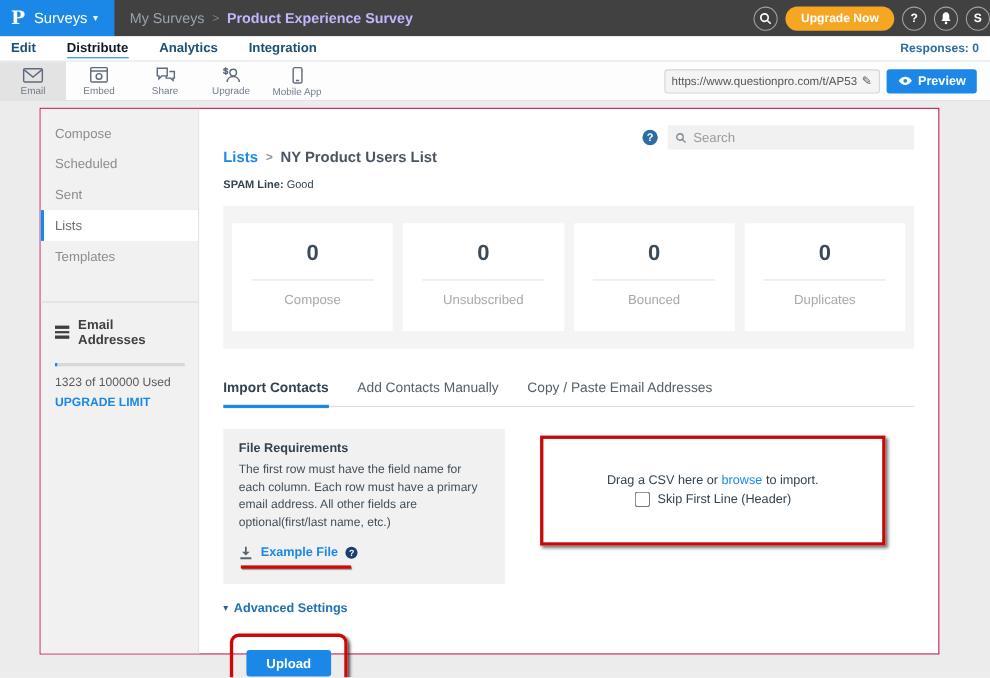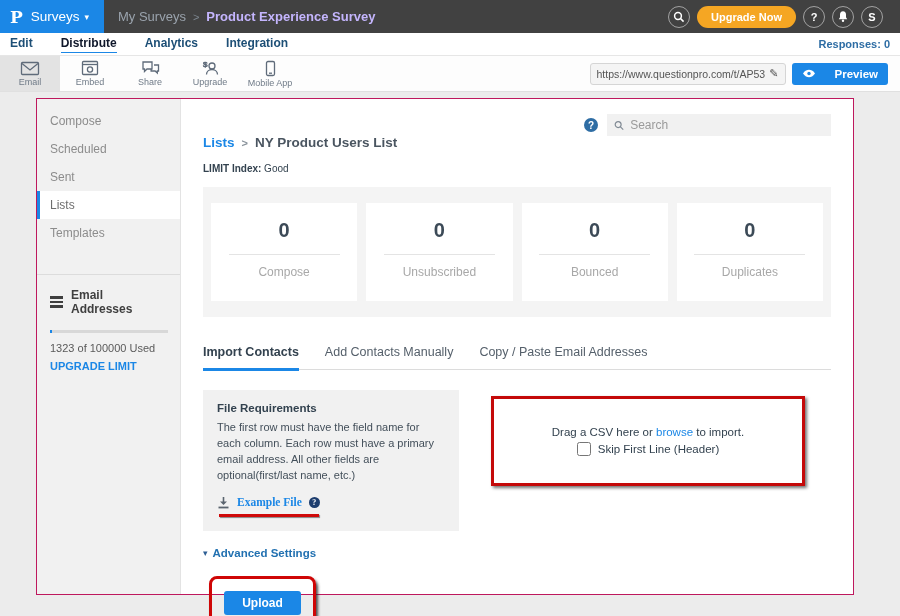--- a/index.html
+++ b/index.html
@@ -9,41 +9,41 @@
   
   .topbar { position:absolute; top:0; left:0; width:900px; height:33px; background:#414141; display:flex; align-items:center; }
   .logo-block { width:104px; height:33px; background:#1b87e6; color:#fff; display:flex; align-items:center; padding:0 8px 0 10px; cursor:pointer; }
   .logo-glyph { font-size:17px; font-weight:bold; margin-right:8px; font-family:"DejaVu Serif",serif; }
   .logo-menu { font-size:13.5px; }
   .caret { font-size:9px; margin-left:5px; }
   .top-crumbs { margin-left:14px; font-size:13px; display:flex; align-items:center; gap:7px; }
   .crumb-parent { color:#9aa3ad; }
   .crumb-sep { color:#7d8790; font-size:11px; }
   .crumb-current { color:#c4b5fd; font-weight:600; }
-  .top-actions { margin-left:auto; display:flex; align-items:center; gap:7px; padding-right:17px; }
+  .top-actions { margin-left:auto; display:flex; align-items:center; gap:7px; padding-right:0; }
   .circle-btn { width:22px; height:22px; border:1.5px solid #a2a2a2; border-radius:50%; color:#fff; display:flex; align-items:center; justify-content:center; font-size:11px; font-weight:bold; cursor:pointer; }
   .upgrade-btn { height:22px; background:#f5a623; border-radius:11px; color:#fff; font-size:11px; font-weight:bold; display:flex; align-items:center; padding:0 14px; cursor:pointer; }
 
   
   .navrow { position:absolute; top:33px; left:0; width:900px; height:22px; background:#ffffff; display:flex; align-items:center; padding:0 10px; }
   .nav-item { font-size:12px; font-weight:600; color:#1d4f76; margin-right:28px; padding-bottom:2px; cursor:pointer; }
   .nav-item.active { color:#0f172a; border-bottom:1px solid #1b87e6; }
   .responses { margin-left:auto; font-size:11px; font-weight:600; color:#2e6da4; }
 
   
   .channelbar { position:absolute; top:55px; left:0; width:900px; height:37px; background:#fdfdfd; border-top:1px solid #e6e6e6; border-bottom:1px solid #e0e0e0; display:flex; align-items:stretch; }
   .channel { width:60px; display:flex; flex-direction:column; align-items:center; justify-content:center; gap:1px; cursor:pointer; }
   .channel.active { background:#e3e3e3; }
   .channel .lbl { font-size:9px; color:#707b88; }
   .channel svg { stroke:#5f6b7a; fill:none; stroke-width:1.3; }
   .channel-right { margin-left:auto; display:flex; align-items:center; gap:6px; padding-right:12px; }
   .url-box { width:196px; height:22px; background:#f4f4f4; border:1px solid #d5d5d5; border-radius:3px; display:flex; align-items:center; padding:0 6px; }
   .url-text { font-size:10.5px; color:#555; white-space:nowrap; overflow:hidden; flex:1; }
   .pencil { font-size:11px; color:#555; margin-left:4px; cursor:pointer; }
-  .preview-btn { height:22px; background:#1b87e6; border-radius:3px; color:#fff; font-size:11.5px; font-weight:600; display:flex; align-items:center; gap:19px; padding:0 10px; cursor:pointer; }
+  .preview-btn { height:22px; background:#1b87e6; border-radius:3px; color:#fff; font-size:11.5px; font-weight:600; display:flex; align-items:center; gap:5px; padding:0 10px; cursor:pointer; }
 
   
   .panel { position:absolute; left:36px; top:98px; width:818px; height:497px; background:#fff; border:1px solid #be185d; display:flex; }
 
   .sidebar { width:144px; background:#f1f1f1; border-right:1px solid #e3e3e3; padding-top:8px; flex-shrink:0; }
   .side-item { height:28px; display:flex; align-items:center; padding-left:13px; font-size:12px; color:#8c8c8c; cursor:pointer; }
   .side-item.active { background:#fff; color:#6e6e6e; border-left:3px solid #1b87e6; padding-left:10px; }
   .side-divider { border-top:1px solid #dcdcdc; margin-top:27px; }
   .email-block { padding:13px 13px 0 13px; }
   .email-head { display:flex; align-items:center; gap:8px; }
@@ -76,27 +76,27 @@
   .stat-label { font-size:12px; color:#a8a8a8; }
 
   .tabs { margin-top:28px; display:flex; gap:26px; border-bottom:1px solid #dcdcdc; }
   .tab { font-size:12.5px; color:#55606b; padding-bottom:9px; cursor:pointer; }
   .tab.active { color:#33424f; font-weight:bold; border-bottom:3px solid #1b87e6; margin-bottom:-2px; }
 
   .import-row { margin-top:20px; display:flex; }
   .filereq { width:256px; background:#f1f1f1; padding:12px 14px 14px; }
   .filereq-title { font-size:11.5px; font-weight:bold; color:#33424f; }
   .filereq-body { margin-top:6px; font-size:11px; color:#434f5a; line-height:1.45; }
-  .example-row { margin-top:12px; display:flex; align-items:center; gap:7px; cursor:pointer;font-family:Liberation Serif, serif; }
+  .example-row { margin-top:12px; display:flex; align-items:center; gap:7px; cursor:pointer; }
   .example-link { font-size:11.5px; font-weight:600; color:#1b87e6; }
   .mini-help { width:11px; height:11px; border-radius:50%; background:#1d3d6e; color:#fff; font-size:8px; font-weight:bold; display:flex; align-items:center; justify-content:center; }
   .red-underline { margin:5px 0 0 2px; width:100px; height:3px; background:#cf0a0a; box-shadow:1px 1px 1px rgba(0,0,0,.45); }
 
   .dropzone-wrap { margin-left:32px; margin-top:6px; }
-  .dropzone { width:314px; height:90px; background:#fff; border:3px solid #c40909; box-shadow:2px 2px 3px rgba(40,40,40,.65); display:flex; flex-direction:column; align-items:center; justify-content:center; gap:4px; }
+  .dropzone { width:314px; height:100px; background:#fff; border:3px solid #c40909; box-shadow:2px 2px 3px rgba(40,40,40,.65); display:flex; flex-direction:column; align-items:center; justify-content:center; gap:4px; }
   .drop-text { font-size:11.5px; color:#33424f; }
   .drop-text .link { color:#1b87e6; cursor:pointer; }
   .skip-row { display:flex; align-items:center; gap:7px; font-size:11.5px; color:#33424f; }
   .skip-row input { width:14px; height:14px; accent-color:#1b87e6; }
 
   .advanced { margin-top:16px; font-size:11.5px; font-weight:600; color:#2271b1; display:flex; align-items:center; gap:5px; cursor:pointer; }
   .advanced .caret2 { font-size:9px; color:#2e5f94; }
 
   .upload-wrap { display:inline-block; margin:17px 0 0 6px; border:3px solid #cf0606; border-radius:8px; padding:12px; box-shadow:2px 3px 3px rgba(35,35,35,.8); }
   .upload-btn { width:77px; height:24px; background:#1b87e6; border:none; border-radius:3px; color:#fff; font-size:12px; font-weight:bold; cursor:pointer; font-family:inherit; }
@@ -234,21 +234,21 @@
           <input placeholder="Search" style="">
         </div>
       </div>
 
       <div class="list-crumb">
         <span class="link">Lists</span>
         <span class="sep">&gt;</span>
         <span class="cur">NY Product Users List</span>
       </div>
 
-      <div class="spam"><b>LIMIT Index:</b><span> Good</span></div>
+      <div class="spam"><b>SPAM Line:</b><span> Good</span></div>
 
       <div class="stats-panel">
         <div class="stat-card">
           <div class="stat-value">0</div>
           <div class="stat-rule"></div>
           <div class="stat-label">Compose</div>
         </div>
         <div class="stat-card">
           <div class="stat-value">0</div>
           <div class="stat-rule"></div>

